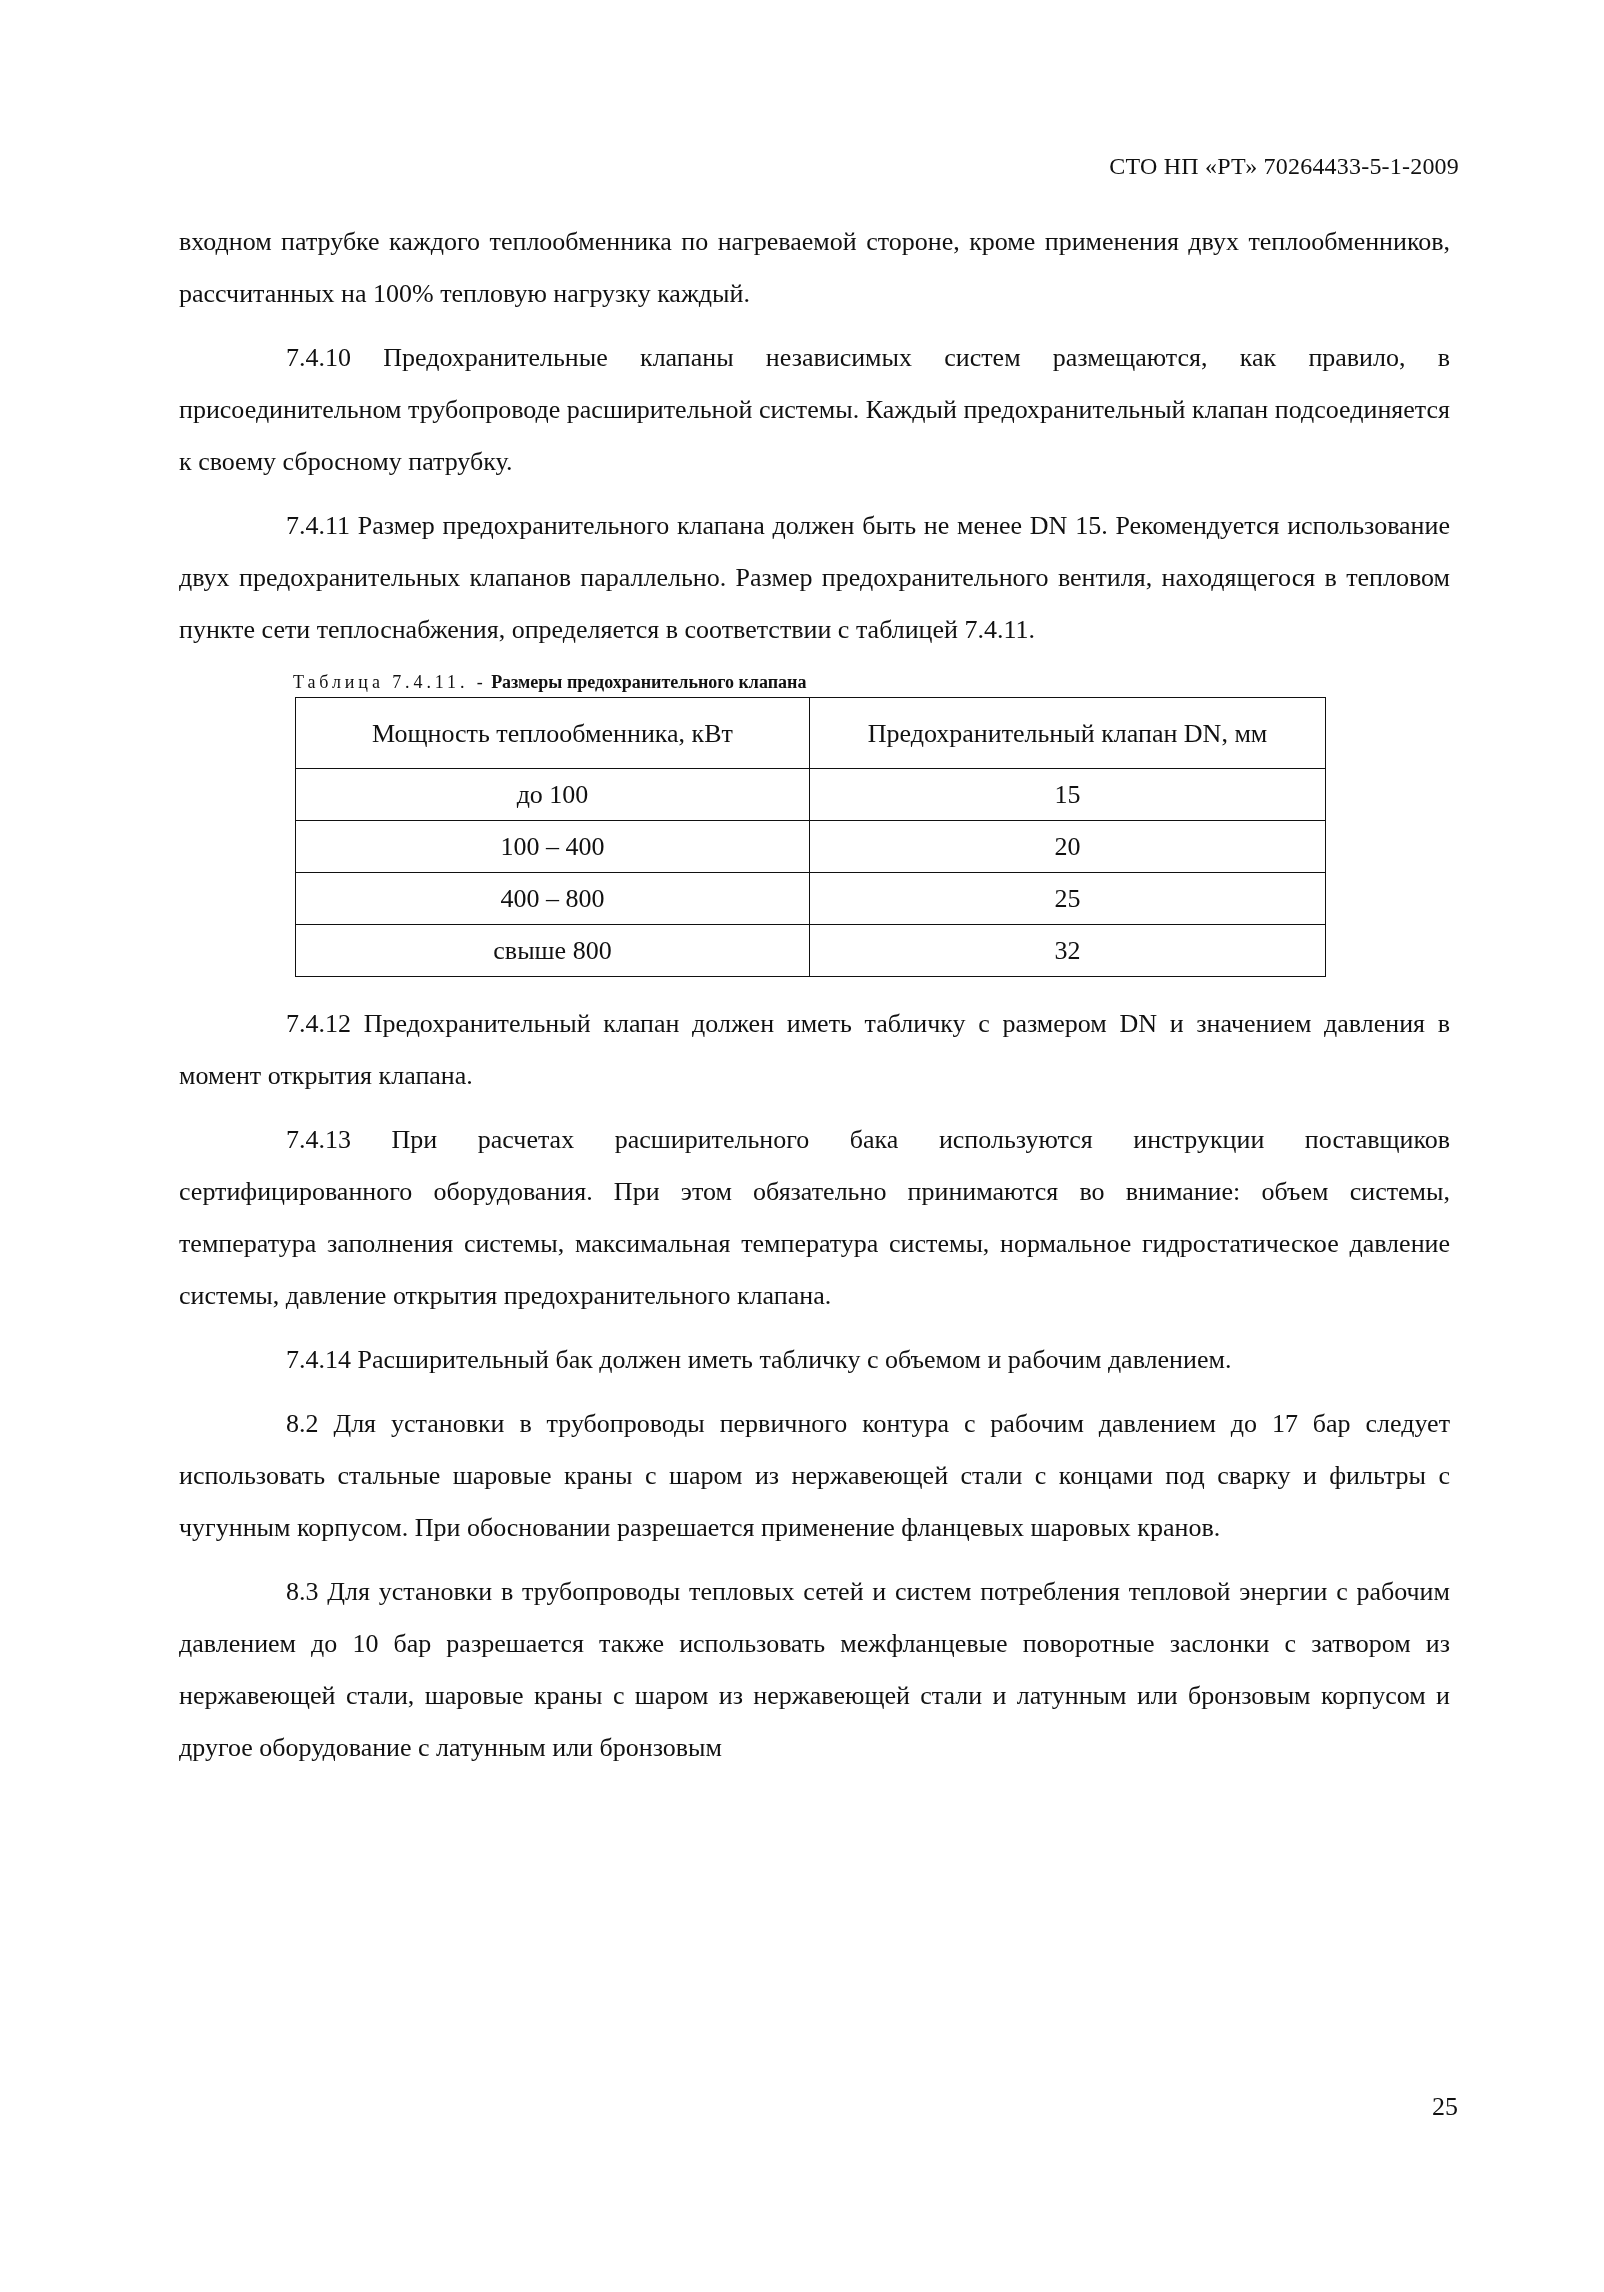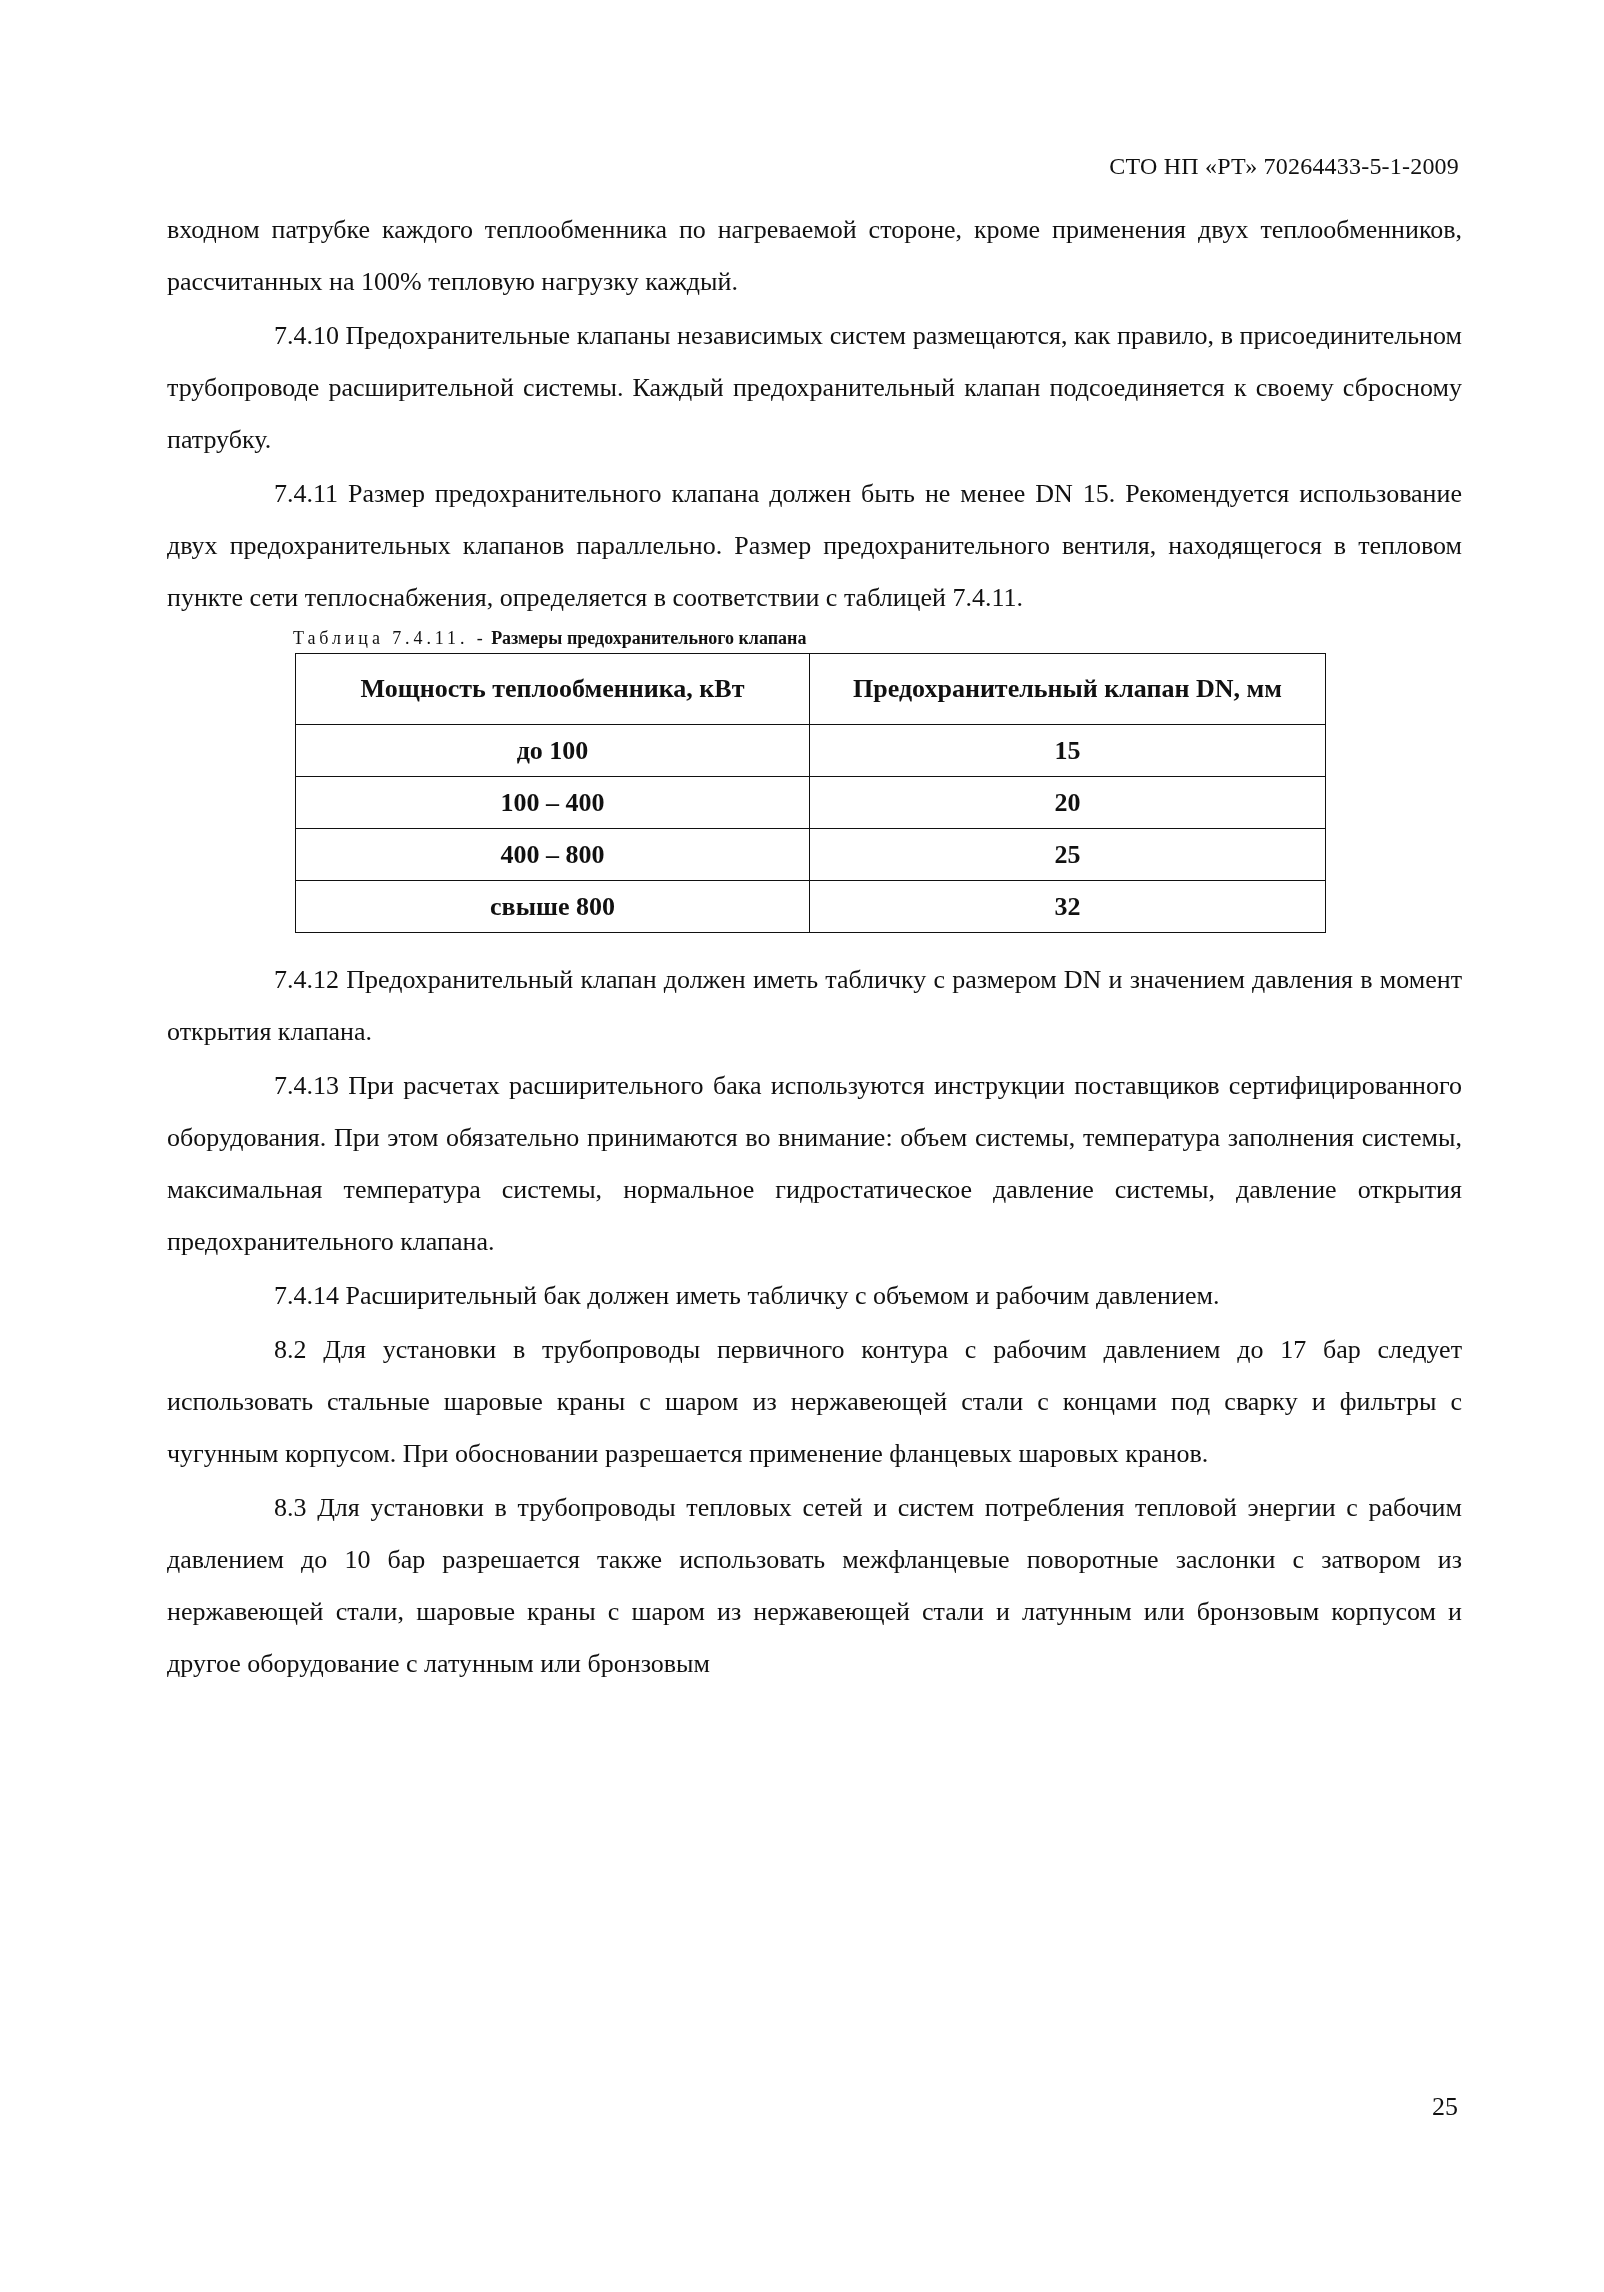--- a/index.html
+++ b/index.html
@@ -8,34 +8,34 @@
     font-family: "Liberation Serif", "DejaVu Serif", serif; color: #111;
   }
   .header {
     position: absolute; top: 153px; right: 146px;
     font-size: 24px; letter-spacing: 0.2px;
   }
   .content {
     position: absolute; left: 167px; top: 204px; width: 1295px;
     font-size: 26px; line-height: 52px; text-align: justify;
   }
-  .p { margin: 0; }
+  .p { margin: 12px; }
   .indent { text-indent: 107px; }
   .gap { margin-top: 1.9px; }
   .table-caption {
     margin: 0 0 0 126px; font-size: 18px; line-height: 29px; white-space: nowrap;
   }
   .table-caption .spaced { letter-spacing: 3.9px; }
   .table-caption .bold { font-weight: bold; }
   table.dn-table {
     margin-left: 128px; width: 1031px; border-collapse: collapse;
     font-size: 26px; line-height: 29px; text-align: center;
   }
   table.dn-table th, table.dn-table td {
-    border: 1.9px solid #111; font-weight: bold; padding: 0;
+    border: 1.9px solid #111; font-weight: normal; padding: 0;
   }
   table.dn-table th { height: 70px; vertical-align: middle; }
   table.dn-table td { height: 51px; vertical-align: middle; }
   table.dn-table col.c1 { width: 514px; }
   .after-table { margin-top: 21.3px; }
   .section-title {
     margin: 33px 0 0 0; text-indent: 107px; font-weight: bold; line-height: 52px;
   }
   .page-number {
     position: absolute; top: 2092px; left: 1432px; font-size: 26px;

